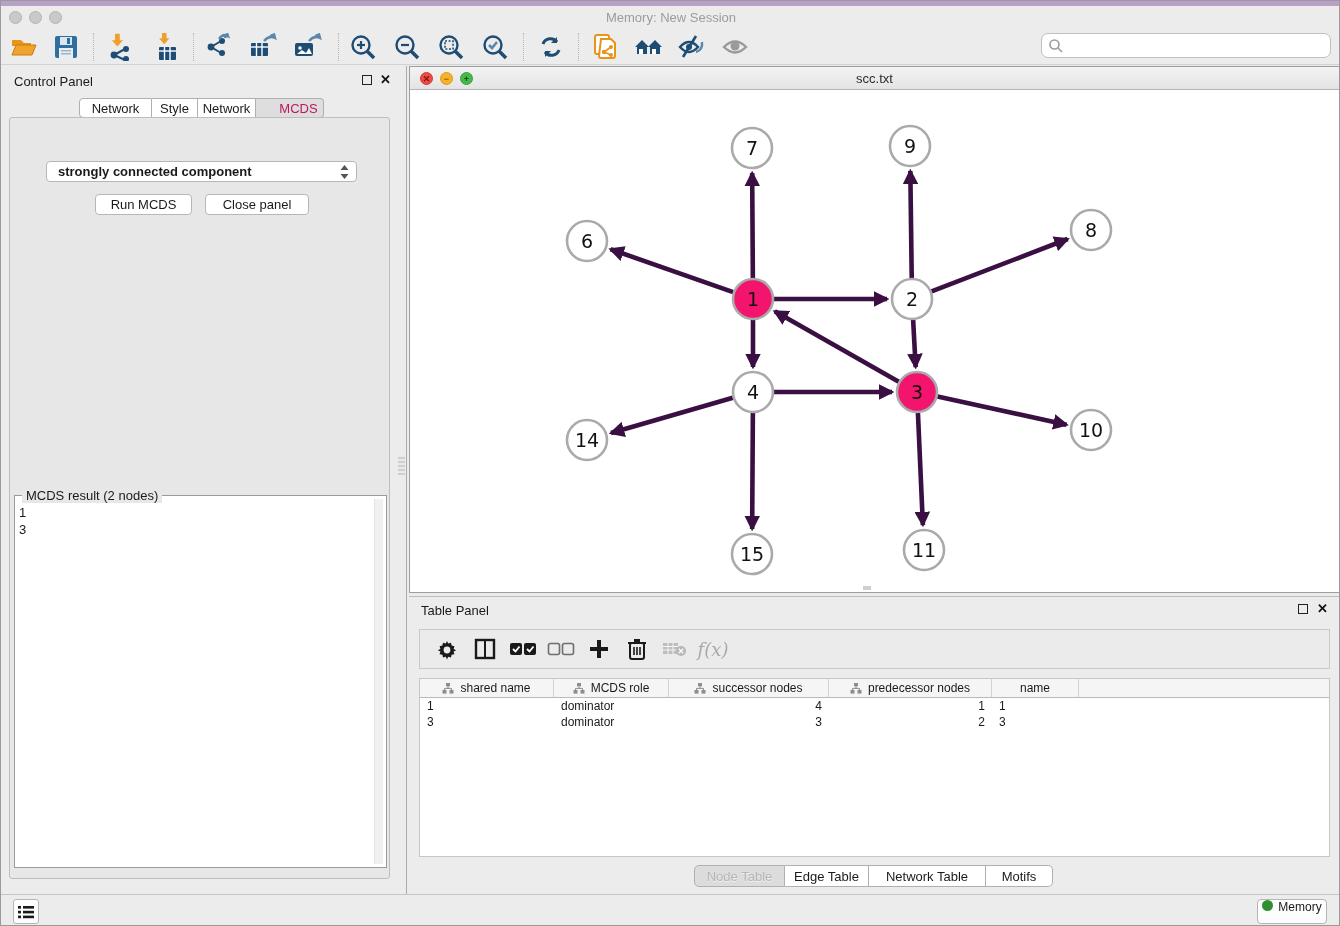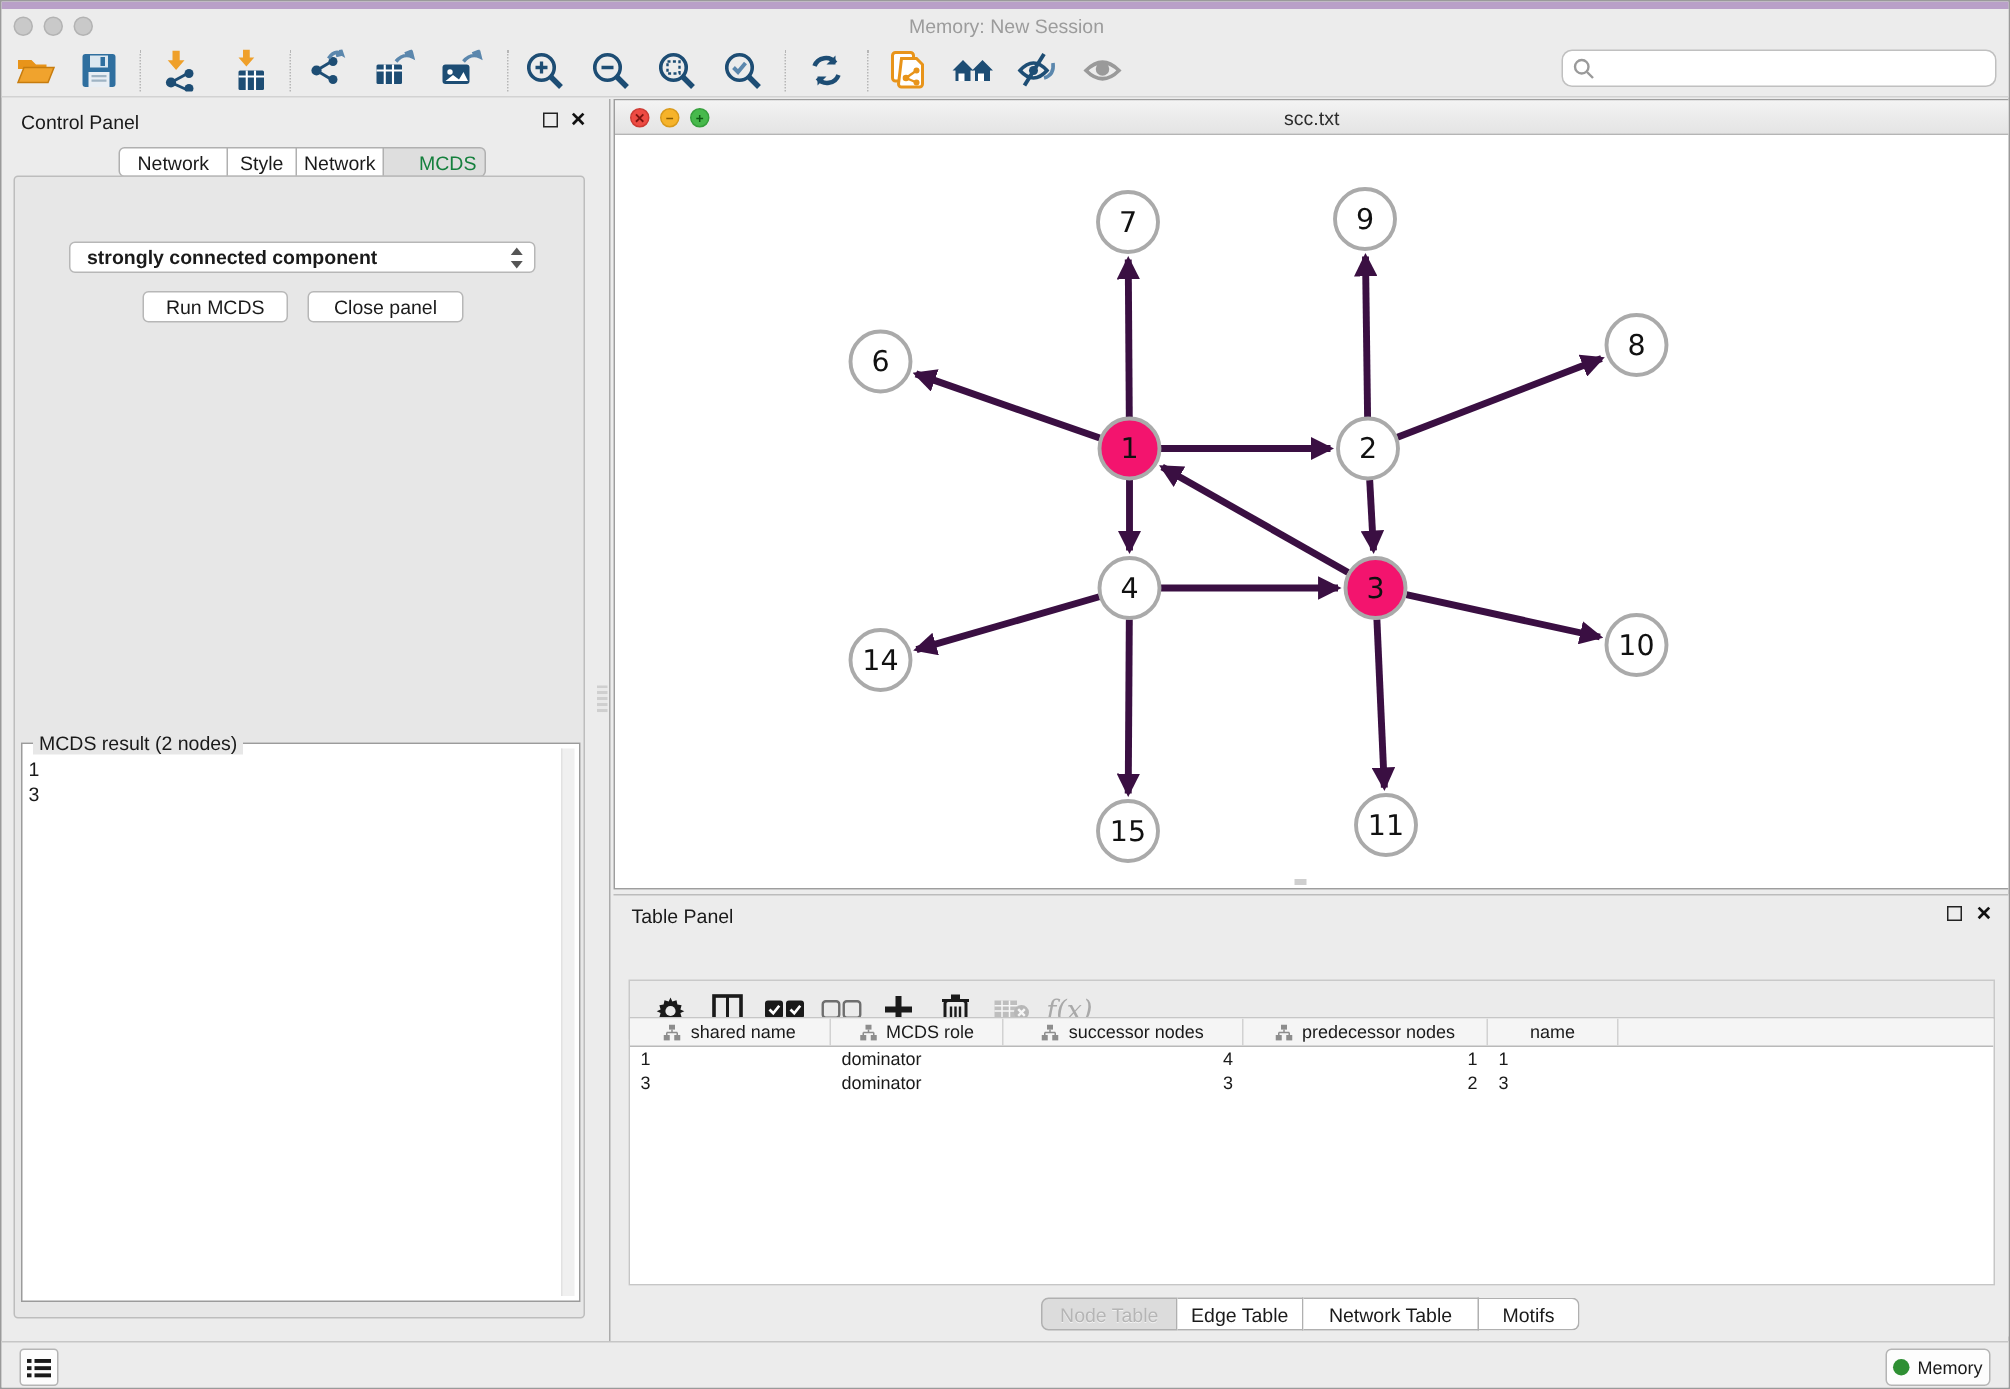--- a/index.html
+++ b/index.html
@@ -27,21 +27,21 @@
   #cp-title { position:absolute; left:13px; top:8px; font-size:13px; }
   .float-icon { width:10px; height:10px; border:1.5px solid #222; display:inline-block; }
   .close-icon { font-size:13px; font-weight:bold; color:#111; }
   #cp-float { position:absolute; left:361px; top:9px; }
   #cp-close { position:absolute; left:379px; top:6px; }
   #cp-tabs { position:absolute; left:78px; top:97px; height:20px; display:flex; }
   .seg-tab { height:20px; display:flex; align-items:center; justify-content:center; font-size:13px;
     background:#fff; border:1px solid #b0b0b0; border-left:none; }
   .seg-tab:first-child { border-left:1px solid #b0b0b0; border-radius:4px 0 0 4px; }
   .seg-tab:last-child { border-radius:0 4px 4px 0; }
-  .seg-tab.inactive-look { background:#dedede; color:#15803d;padding-left:18px; }
+  .seg-tab.inactive-look { background:#dedede; color:#be185d;padding-left:18px; }
   #cp-body { position:absolute; left:8px; top:116px; width:381px; height:762px;
     background:#e7e7e7; border:1px solid #bdbdbd; border-radius:3px; }
   #opt-label { position:absolute; left:0; width:100%; top:21px; text-align:center; font-size:13px; }
   #criterion-select { position:absolute; left:36px; top:43px; width:311px; height:21px; background:#fff;
     border:1px solid #b7b7b7; border-radius:4px; display:flex; align-items:center; font-size:13px; padding-left:11px;font-weight:bold; }
   #criterion-stepper { position:absolute; right:6px; top:2px; display:flex; flex-direction:column; line-height:7px; }
   .btn { position:absolute; height:21px; background:#fff; border:1px solid #b7b7b7; border-radius:4px;
     font-size:13px; display:flex; align-items:center; justify-content:center; }
   #run-btn { left:85px; top:76px; width:97px; }
   #closepanel-btn { left:195px; top:76px; width:104px; }
@@ -60,42 +60,42 @@
   .mini-light { position:absolute; top:5px; width:13px; height:13px; border-radius:50%; font-size:9px; font-weight:bold;
     display:flex; align-items:center; justify-content:center; }
   #net-title { position:absolute; left:0; right:0; top:4px; text-align:center; font-size:13px; color:#2c2c2c; }
   #graph-svg { position:absolute; left:1px; top:23px; }
   #canvas-split-dot { position:absolute; left:453px; bottom:2px; width:8px; height:4px; background:#cfcfcf; }
   
   #table-panel { position:absolute; left:408px; top:595px; width:931px; height:295px; background:#ececec; border-top:1px solid #bcbcbc; }
   #tp-title { position:absolute; left:12px; top:6px; font-size:13px; }
   #tp-float { position:absolute; right:32px; top:7px; }
   #tp-close { position:absolute; right:12px; top:4px; }
-  #tp-toolbar { position:absolute; left:10px; top:32px; width:911px; height:40px; background:#ebebeb; border:1px solid #c9c9c9; display:flex; align-items:center;margin-top:24px; }
+  #tp-toolbar { position:absolute; left:10px; top:32px; width:911px; height:40px; background:#ebebeb; border:1px solid #c9c9c9; display:flex; align-items:center; }
   .tp-ic { width:38px; display:flex; align-items:center; justify-content:center; }
   #fx-icon { font-family:"DejaVu Serif", serif; font-style:italic; font-size:18px; color:#a9a9a9; }
   #data-table { position:absolute; left:10px; top:81px; width:911px; height:179px; background:#fff; border:1px solid #c6c6c6; overflow:hidden; }
   #tbl-header { display:flex; height:19px; background:#f5f5f5; border-bottom:1px solid #b9b9b9; }
   .th { display:flex; align-items:center; justify-content:center; font-size:12px; border-right:1px solid #d2d2d2; gap:6px; }
   .tr { display:flex; height:16px; }
   .td { font-size:12px; display:flex; align-items:center; }
   .td.l { justify-content:flex-start; padding-left:7px; }
   .td.r { justify-content:flex-end; padding-right:7px; }
   #tp-tabs { position:absolute; left:285px; top:268px; height:22px; display:flex; }
   .tp-tab { height:22px; display:flex; align-items:center; justify-content:center; font-size:13px;
     background:#fff; border:1px solid #b0b0b0; border-left:none; }
   .tp-tab:first-child { border-left:1px solid #b0b0b0; border-radius:5px 0 0 5px; }
   .tp-tab:last-child { border-radius:0 5px 5px 0; }
   .tp-tab.selected { background:#dcdcdc; color:#b5b5b5; text-shadow:0 1px 0 #f2f2f2; }
   
   #statusbar { position:absolute; left:0; top:893px; width:1340px; height:33px; background:#ececec; border-top:1px solid #c6c6c6; }
   #list-btn { position:absolute; left:12px; top:4px; width:26px; height:25px; background:#fdfdfd; border:1px solid #b5b5b5; border-radius:3px;
     display:flex; align-items:center; justify-content:center; }
   #memory-btn { position:absolute; right:14px; top:4px; width:70px; height:25px; background:#fdfdfd; border:1px solid #b5b5b5; border-radius:4px;
-    display:flex; align-items:center; justify-content:center; gap:5px; font-size:12px; }
+    display:flex; justify-content:center; gap:5px; font-size:12px; }
   #memory-dot { width:11px; height:11px; border-radius:50%; background:#2e8f33; }
 </style>
 </head>
 <body>
 
 <div id="root">
 
   <div id="accent-strip"></div>
 
   <div id="titlebar">

